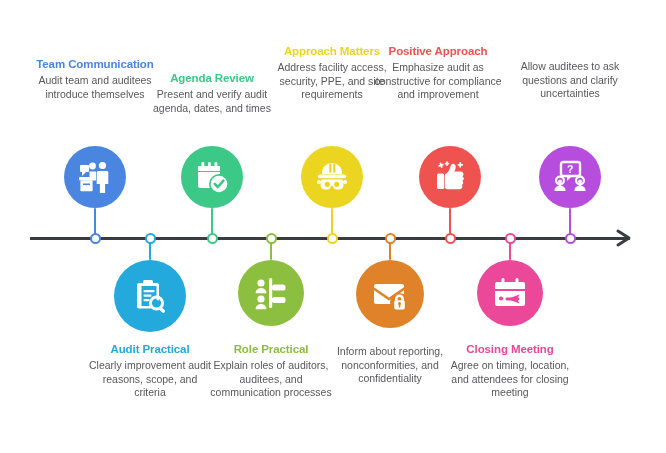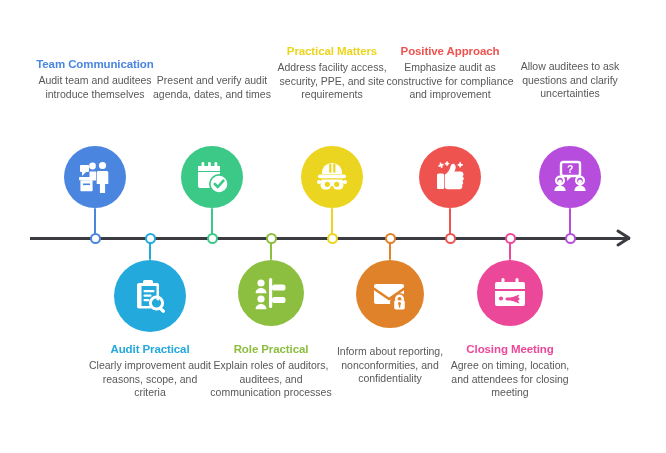--- a/index.html
+++ b/index.html
@@ -155,20 +155,21 @@
           <path d="M4 6h22v5H4z"></path>
           <path d="M4 12h22v14c0 1.1-.9 2-2 2H6c-1.1 0-2-.9-2-2V12z"></path>
           <circle cx="25" cy="24" r="10" fill="#3cc988"></circle>
           <circle cx="25" cy="24" r="8.3" fill="#ffffff"></circle>
           <polyline points="20.8,24 23.8,27 29.4,20.7" fill="none" stroke="#3cc988" stroke-width="2.6" stroke-linecap="round" stroke-linejoin="round"></polyline>
         </g>
       </svg>
     </div>
   </div>
   <div class="textblock" style="left:148px; top:71px;">
+    <div class="tb-title" style="color:#3cc988;">Agenda Review</div>
     <div class="tb-desc">Present and verify audit agenda, dates, and times</div>
   </div>
 
   <div class="node" style="left:271px; top:238px;">
     <div class="stem" style="background:#8cbe3f; left:-1px; top:0px; height:22px;"></div>
     <div class="dot" style="border-color:#8cbe3f;"></div>
     <div class="circle" style="background:#8cbe3f; left:-33px; top:22px; width:66px; height:66px;">
       <svg width="36" height="34" viewBox="0 0 36 34">
         <g fill="#ffffff">
           <circle cx="8" cy="7" r="3.6"></circle>
@@ -200,21 +201,21 @@
           <circle cx="5" cy="22" r="2"></circle>
           <circle cx="31" cy="22" r="2"></circle>
           <path d="M9 19.6h18c1.3 0 2.4 1.1 2.4 2.4v3.6c0 2.2-1.8 4-4 4h-3c-1.3 0-2.4-.8-2.8-2l-.6-1.7h-2l-.6 1.7c-.4 1.2-1.5 2-2.8 2h-3c-2.2 0-4-1.8-4-4V22c0-1.3 1.1-2.4 2.4-2.4z"></path>
           <circle cx="13.3" cy="24.3" r="2.6" fill="#ecd520"></circle>
           <circle cx="22.7" cy="24.3" r="2.6" fill="#ecd520"></circle>
         </g>
       </svg>
     </div>
   </div>
   <div class="textblock" style="left:268px; top:44px;">
-    <div class="tb-title" style="color:#ecd520;">Practical Matters</div>
+    <div class="tb-title" style="color:#ecd520;">Approach Matters</div>
     <div class="tb-desc">Address facility access, security, PPE, and site requirements</div>
   </div>
 
   <div class="node" style="left:390px; top:238px;">
     <div class="stem" style="background:#e08229; left:-1px; top:0px; height:22px;"></div>
     <div class="dot" style="border-color:#e08229;"></div>
     <div class="circle" style="background:#e08229; left:-34px; top:22px; width:68px; height:68px;">
       <svg width="38" height="34" viewBox="0 0 38 34">
         <g fill="#ffffff">
           <path d="M5 7h26c1.1 0 2 .9 2 2v1.2L18 20.5 3 10.2V9c0-1.1.9-2 2-2z"></path>
@@ -249,21 +250,21 @@
             <rect x="12.6" y="2.8" width="4.8" height="1.6" rx=".8"></rect>
           </g>
           <g>
             <rect x="27.3" y="2" width="1.8" height="5.6" rx=".9"></rect>
             <rect x="25.5" y="3.9" width="5.6" height="1.8" rx=".9"></rect>
           </g>
         </g>
       </svg>
     </div>
   </div>
-  <div class="textblock" style="left:386px; top:44px;">
+  <div class="textblock" style="left:374px; top:44px;">
     <div class="tb-title" style="color:#ef5350;">Positive Approach</div>
     <div class="tb-desc">Emphasize audit as constructive for compliance and improvement</div>
   </div>
 
   <div class="node" style="left:510px; top:238px;">
     <div class="stem" style="background:#ec4899; left:-1px; top:0px; height:22px;"></div>
     <div class="dot" style="border-color:#ec4899;"></div>
     <div class="circle" style="background:#ec4899; left:-33px; top:22px; width:66px; height:66px;">
       <svg width="36" height="34" viewBox="0 0 36 34">
         <g fill="#ffffff">

